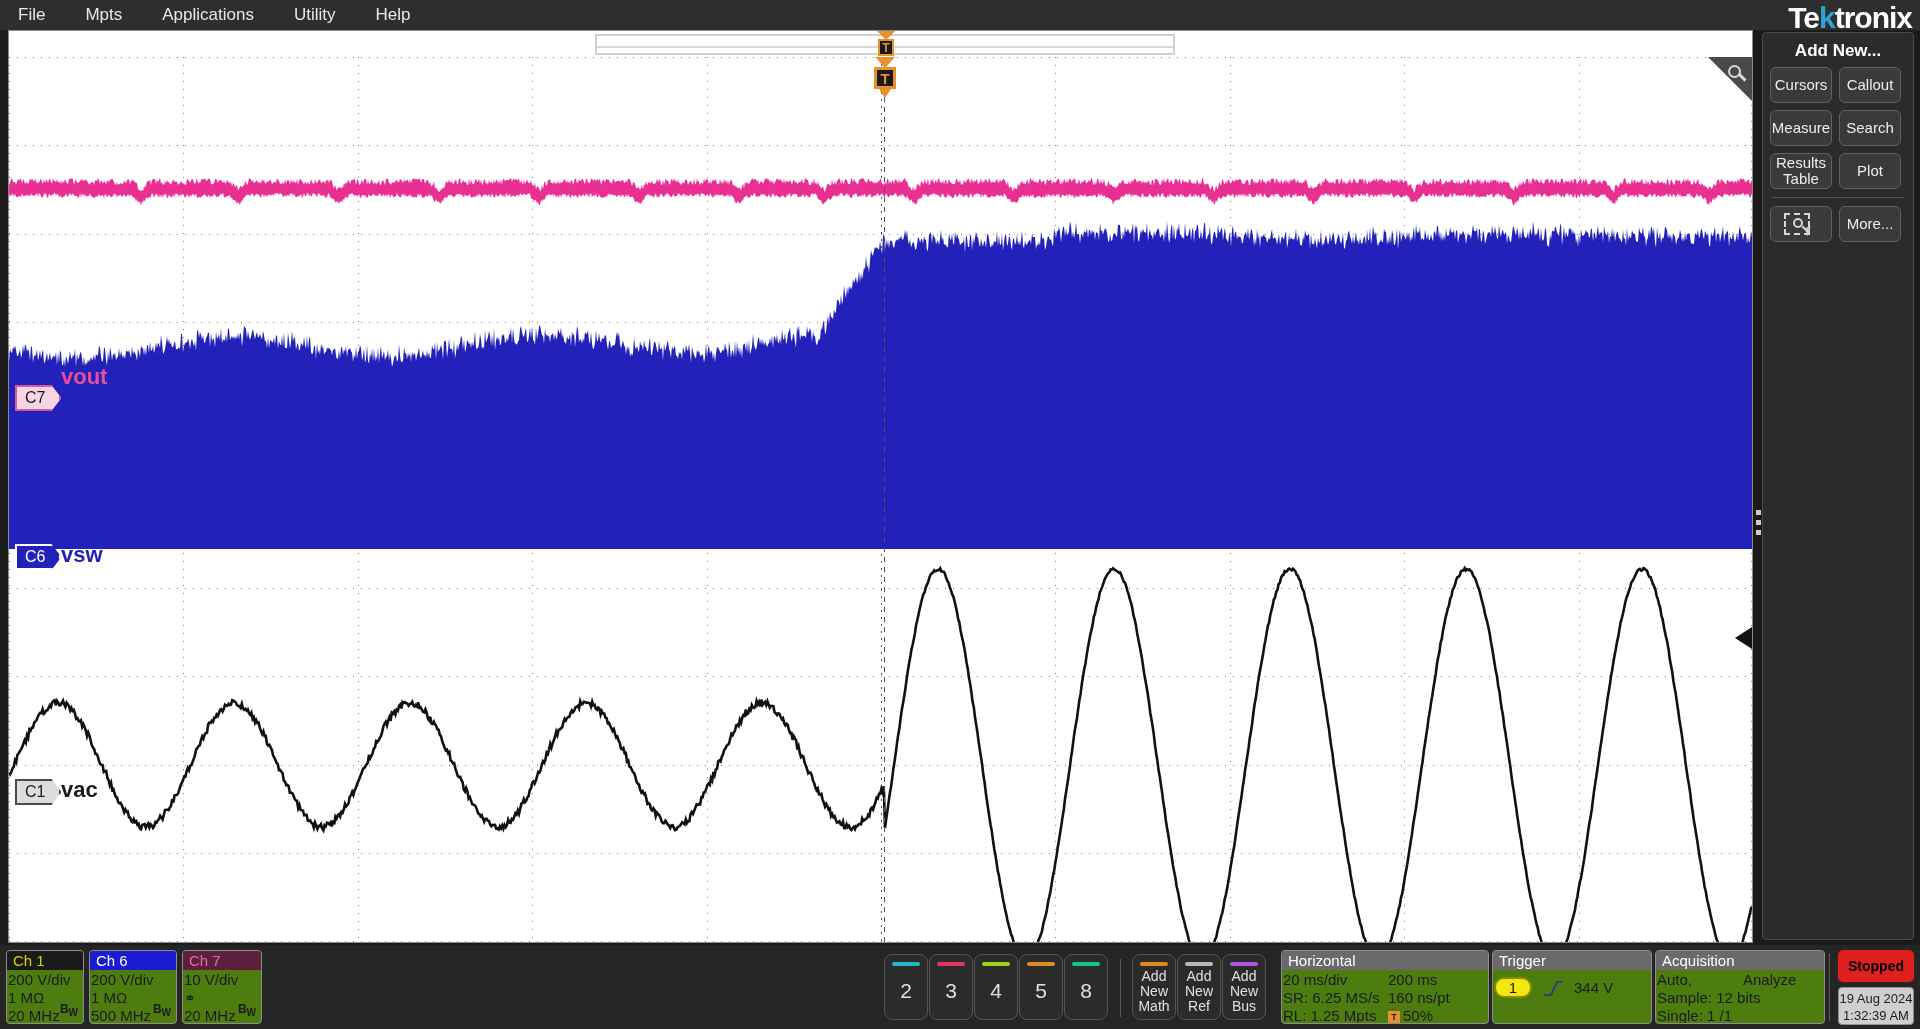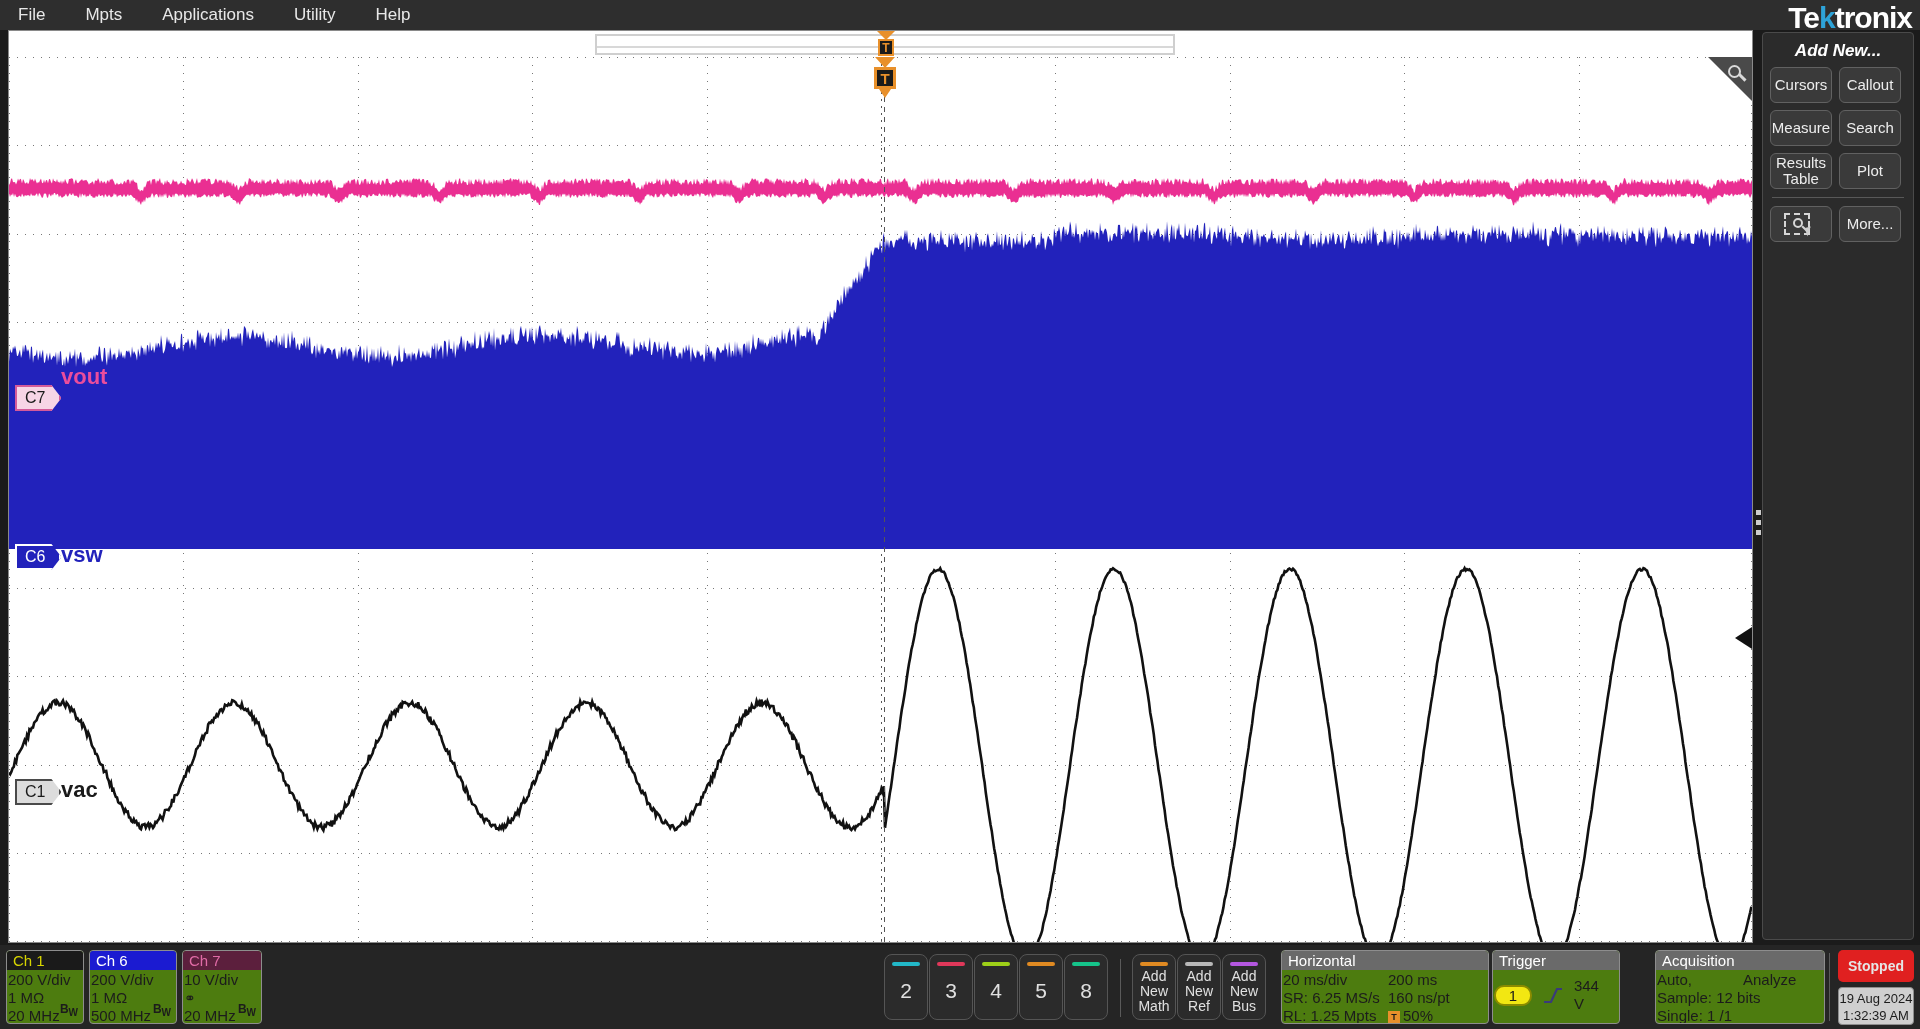--- a/index.html
+++ b/index.html
@@ -229,21 +229,21 @@
     position: absolute; top: 7px; left: 7px; right: 7px; height: 4px;
     border-radius: 2px;
   }
   #btn-divider {
     position: absolute; left: 1120px; top: 14px; width: 1px; height: 58px;
     background: #5a5a5a;
   }
 
   
   #p-horiz { left: 1281px; width: 208px; height: 74px; }
-  #p-trig  { left: 1492px; width: 128px; height: 74px; }
+  #p-trig  { left: 1492px; width: 160px; height: 74px; }
   #p-acq   { left: 1655px; width: 170px; height: 74px; }
   #p-horiz .badge-head, #p-trig .badge-head, #p-acq .badge-head {
     background: #6a6a6a; color: #ffffff;
   }
   .kv { display: flex; }
   .kv .k { width: 105px; }
   .trig-row { display: flex; align-items: center; gap: 10px; padding-top: 6px; }
   .trig-num {
     width: 38px; height: 21px; background: #f2e712;
     border: 2px solid #8b8b00; border-radius: 10px;
@@ -253,21 +253,21 @@
     display: inline-block; width: 12px; height: 12px;
     background: #e8902b; color: #1a1a1a; font-size: 9px;
     text-align: center; line-height: 12px; font-weight: bold;
     vertical-align: middle; margin-right: 3px;
   }
 
   
   #stopped {
     position: absolute; left: 1838px; top: 5px; width: 76px; height: 32px;
     background: #e02020; border-radius: 5px;
-    color: #e5e5e5; font-size: 14px; font-weight: bold;
+    color: #000000; font-size: 14px; font-weight: bold;
     display: flex; align-items: center; justify-content: center;
   }
   #datetime {
     position: absolute; left: 1838px; top: 42px; width: 76px; height: 38px;
     background: #cfcfcf; border: 1px solid #8d8d8d; border-radius: 4px;
     color: #1c1c1c; font-size: 13px; text-align: center;
     padding-top: 2px; line-height: 17px;
   }
   #sep-vert {
     position: absolute; left: 1829px; top: 8px; width: 1px; height: 68px;
@@ -275,21 +275,21 @@
   }
 
   
   #sidebar {
     position: absolute; left: 1762px; top: 32px;
     width: 152px; height: 908px;
     background: #2b2b2b; border: 1px solid #4a4a4a; border-radius: 4px;
   }
   #sb-title {
     color: #ffffff; font-size: 17px; font-weight: bold;
-    text-align: center; padding: 8px 0 6px 0; font-style: italic;
+    text-align: center; padding: 8px 0 6px 0;
   }
   #sb-grid {
     display: flex; flex-wrap: wrap; gap: 7px;
     padding: 0 7px;
   }
   .sb-btn {
     width: 62px; height: 36px;
     background: #3a3a3a; border: 1px solid #616161; border-radius: 6px;
     color: #ededed; font-size: 15px;
     display: flex; align-items: center; justify-content: center;

